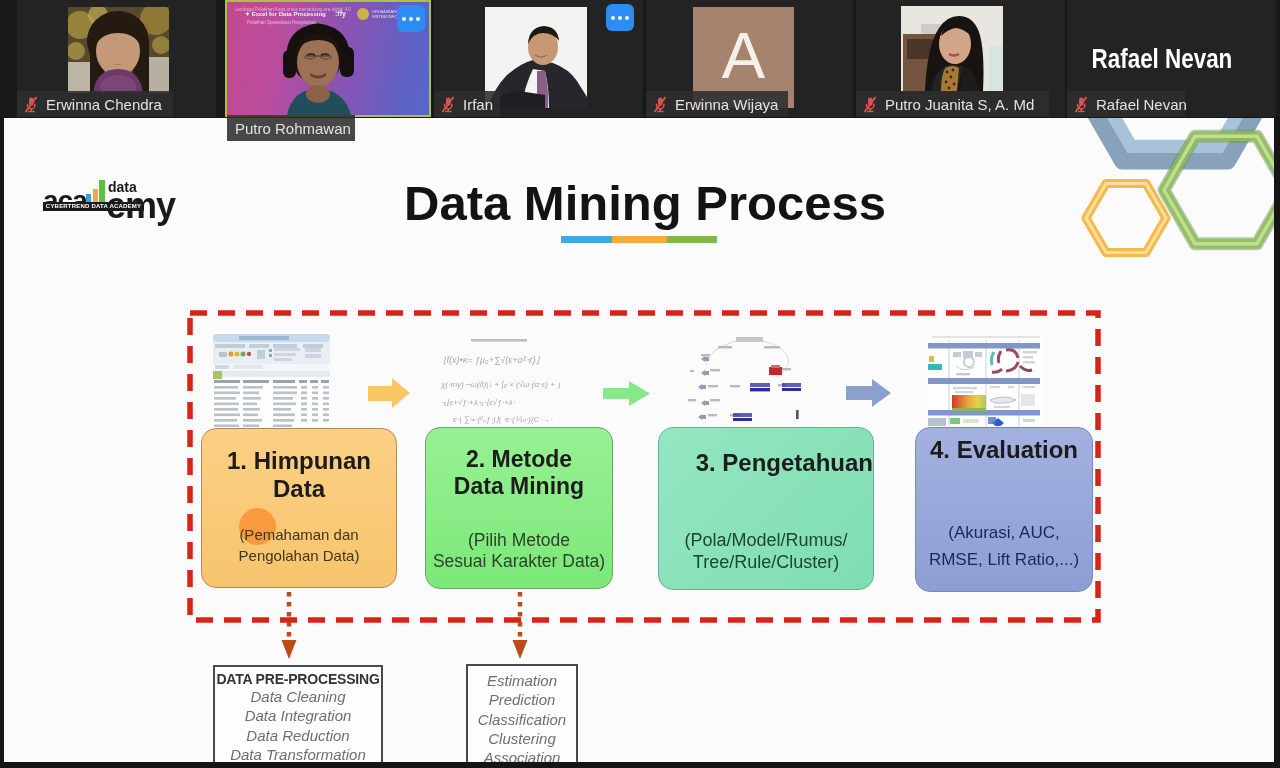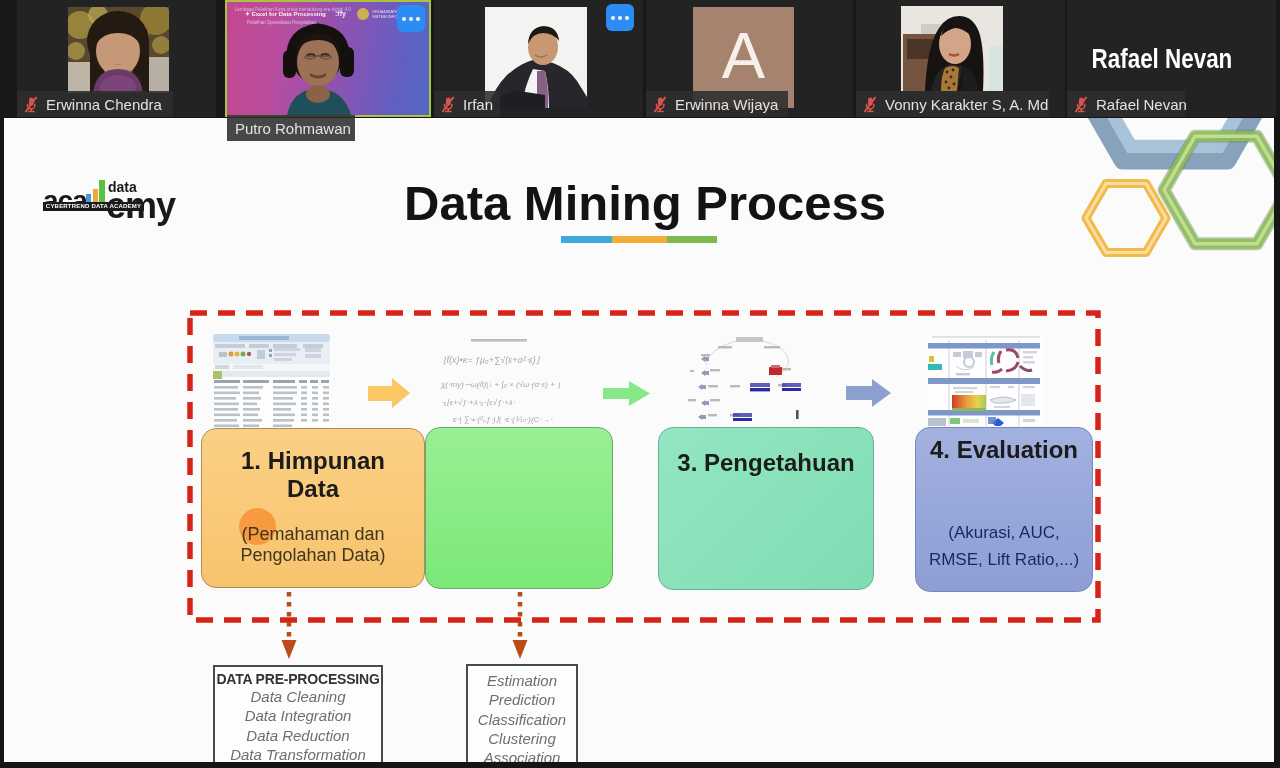--- a/index.html
+++ b/index.html
@@ -160,21 +160,21 @@
 <div class="label" style="left:856px;width:193px;">
     <svg width="16" height="17" viewBox="0 0 16 17">
       <g fill="#d9544b">
         <rect x="6" y="1.5" width="4.6" height="8.2" rx="2.3"></rect>
         <path d="M3.8 7.8v1.4a4.4 4.4 0 0 0 8.8 0V7.8h-1.5v1.4a2.9 2.9 0 0 1-5.8 0V7.8z"></path>
         <rect x="7.4" y="13" width="1.8" height="2"></rect>
         <rect x="5" y="14.8" width="6.6" height="1.4"></rect>
       </g>
       <line x1="13.5" y1="1" x2="2.5" y2="16" stroke="#d9544b" stroke-width="2"></line>
     </svg>
-    <span>Vonny Karakter S, A. Md</span>
+    <span>Putro Juanita S, A. Md</span>
   </div>
 
 <div class="tile" style="left:1067px;width:209px;"></div>
 <div class="abs" style="left:1057px;top:43px;width:209px;text-align:center;color:#fff;font-size:28px;font-weight:bold;"><span style="display:inline-block;transform:scaleX(0.8);">Rafael Nevan</span></div>
 <div class="label" style="left:1067px;width:118px;">
     <svg width="16" height="17" viewBox="0 0 16 17">
       <g fill="#d9544b">
         <rect x="6" y="1.5" width="4.6" height="8.2" rx="2.3"></rect>
         <path d="M3.8 7.8v1.4a4.4 4.4 0 0 0 8.8 0V7.8h-1.5v1.4a2.9 2.9 0 0 1-5.8 0V7.8z"></path>
         <rect x="7.4" y="13" width="1.8" height="2"></rect>
@@ -417,29 +417,32 @@
           <rect x="22" y="82" width="10" height="6" fill="#7ec87e"></rect>
           <rect x="35" y="83" width="16" height="4" fill="#d8e8c8"></rect>
         </g>
     <path d="M70 82 l6 5 -6 5 -6 -5 z" fill="#2a5ad4"></path>
     <rect x="60" y="81" width="8" height="7" fill="#4a78c8" opacity=".8"></rect>
     <g fill="#d0d5dc">
           <rect x="95" y="83" width="12" height="3"></rect>
         </g>
   </svg></div>
 
-  <div class="sl boxtxt" style="left:197px;top:310px;width:224px;height:160px;border-radius:15px;background:linear-gradient(180deg,#fbd084,#f7c46e);border:1px solid #ad8c59;">
+  <div class="sl boxtxt" style="left:197px;top:310px;width:196px;height:160px;border-radius:15px;background:linear-gradient(180deg,#fbd084,#f7c46e);border:1px solid #ad8c59;">
     <div style="position:absolute;left:37px;top:79px;width:37px;height:37px;border-radius:50%;background:#f79a40;"></div>
     <div class="t" style="position:relative;margin-top:18px;font-size:24px;line-height:27.5px;">1. Himpunan<br>Data</div>
-    <div style="position:relative;margin-top:22px;font-size:18px;line-height:21px;color:#41351f;">(Pemahaman dan<br>Pengolahan Data)</div>
+    <div style="position:relative;margin-top:22px;font-size:15px;line-height:21px;color:#41351f;">(Pemahaman dan<br>Pengolahan Data)</div>
   </div>
   <div class="sl boxtxt" style="left:421px;top:309px;width:188px;height:162px;border-radius:15px;background:linear-gradient(180deg,#98f094,#7be878);border:1px solid #6aa86a;">
+    <div class="t" style="margin-top:18px;font-size:23px;line-height:27px;">2. Metode<br>Data Mining</div>
+    <div style="margin-top:30px;font-size:17.5px;line-height:21px;color:#2d4328;">(Pilih Metode<br>Sesuai Karakter Data)</div>
   </div>
   <div class="sl boxtxt" style="left:654px;top:309px;width:216px;height:163px;border-radius:15px;background:linear-gradient(135deg,#93e6c2,#7fddb2);border:1px solid #6ab096;">
-    <div class="t" style="margin-top:21px;font-size:24px;line-height:27px;">3. Pengetahuan</div>
+    <div class="t" style="margin-top:21px;font-size:24px;line-height:27px;text-align:right;">3. Pengetahuan</div>
+    <div style="margin-top:54px;font-size:18px;line-height:21.5px;color:#1d4435;">(Pola/Model/Rumus/<br>Tree/Rule/Cluster)</div>
   </div>
   <div class="sl boxtxt" style="left:911px;top:309px;width:178px;height:165px;border-radius:15px;background:linear-gradient(180deg,#a3b1e0,#8e9ed4);border:1px solid #7888bb;">
     <div class="t" style="margin-top:8px;font-size:24px;line-height:27px;">4. Evaluation</div>
     <div style="margin-top:56px;font-size:17px;line-height:27px;color:#17295c;">(Akurasi, AUC,<br>RMSE, Lift Ratio,...)</div>
   </div>
 
   <div class="sl" style="left:462px;top:546px;width:112px;height:104px;background:#fdfdfd;border:2px solid #4a4a4a;">
     <div class="ital" style="margin-top:5px;">Estimation<br>Prediction<br>Classification<br>Clustering<br>Association</div>
   </div>
   <div class="sl" style="left:209px;top:547px;width:170px;height:103px;background:#fdfdfd;border:2px solid #4a4a4a;">

